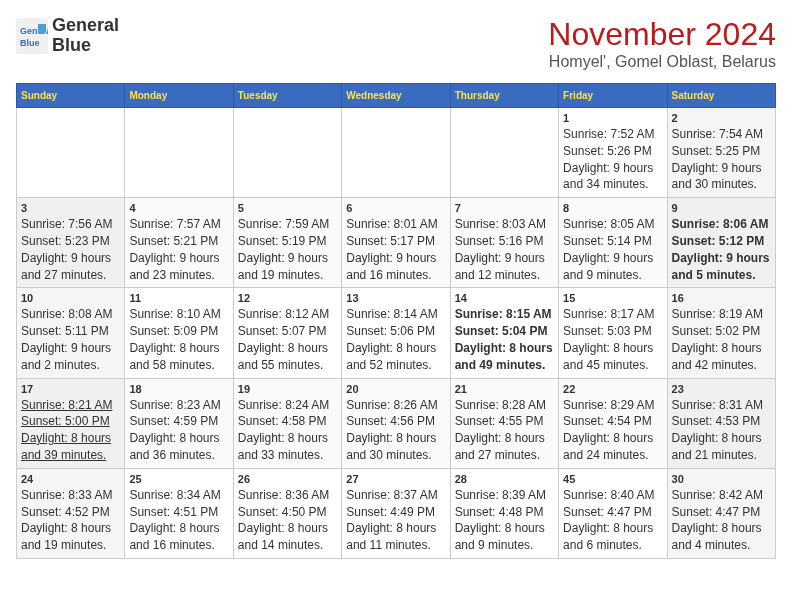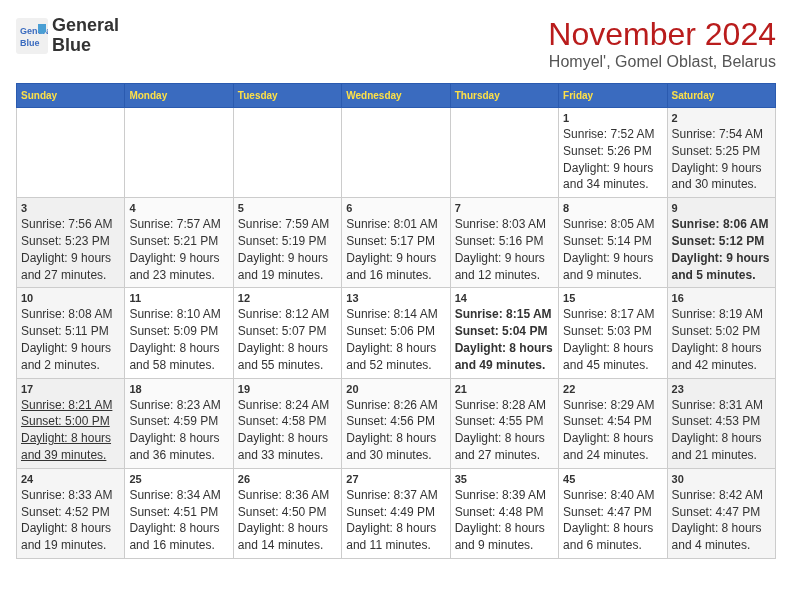--- a/index.html
+++ b/index.html
@@ -325,21 +325,21 @@
 and 14 minutes.</div>
         </td>
         <td>
           <span class="day-num">27</span>
           <div class="day-info" style="white-space: pre-line;">Sunrise: 8:37 AM
 Sunset: 4:49 PM
 Daylight: 8 hours
 and 11 minutes.</div>
         </td>
         <td>
-          <span class="day-num">35</span>
+          <span class="day-num">28</span>
           <div class="day-info" style="white-space: pre-line;">Sunrise: 8:39 AM
 Sunset: 4:48 PM
 Daylight: 8 hours
 and 9 minutes.</div>
         </td>
         <td>
           <span class="day-num">45</span>
           <div class="day-info" style="white-space: pre-line;">Sunrise: 8:40 AM
 Sunset: 4:47 PM
 Daylight: 8 hours

